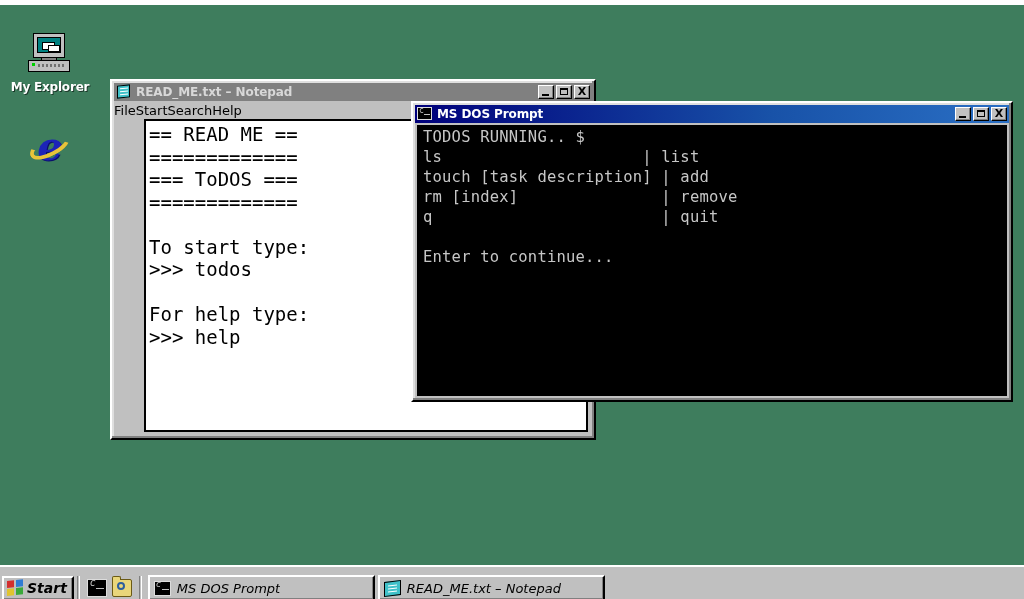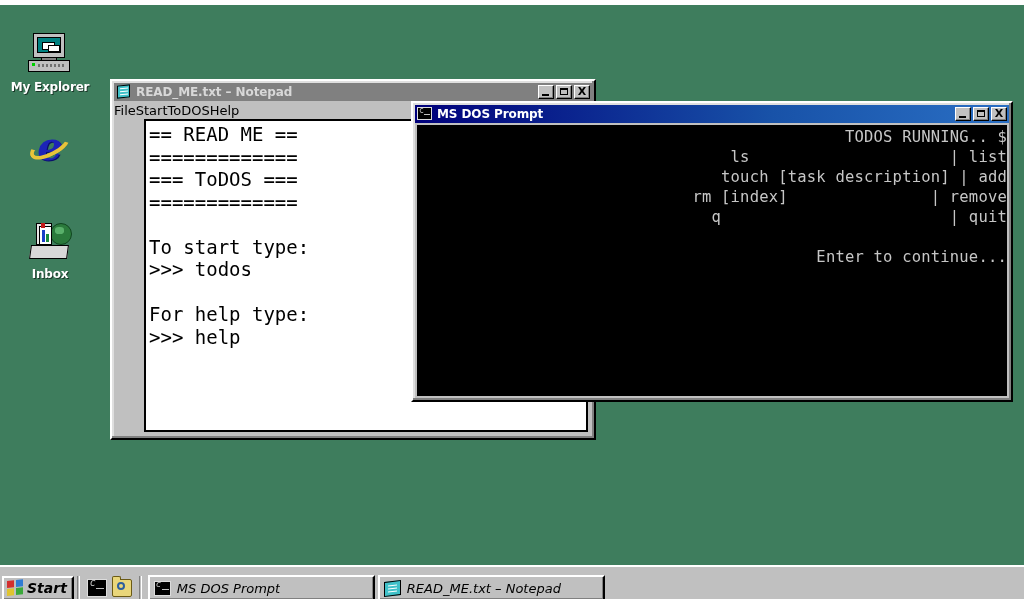--- a/index.html
+++ b/index.html
@@ -379,21 +379,20 @@
     height: 301px;
   }
   #dos-body {
     position: absolute;
     left: 4px;
     top: 22px;
     right: 4px;
     bottom: 4px;
     background: #000000;
     overflow: hidden;
-    text-align: right;
   }
   #dos-text {
     margin: 0;
     padding: 2px 0 0 6px;
     font-family: "DejaVu Sans Mono", monospace;
     font-size: 15.5px;
     line-height: 20px;
     color: #c6c6c6;
     white-space: pre;
     letter-spacing: 0.2px;
@@ -621,32 +620,20 @@
       <span class="lbl">My Explorer</span>
     </div>
 
     <div class="desk-icon" style="left:2px; top:117px;">
       <span class="glyph">
         <span class="ie-e">e</span>
         <span class="ie-ring"></span>
       </span>
     </div>
 
-    <div class="desk-icon" style="left:2px; top:212px;">
-      <span class="glyph">
-        <span class="ib-globe"></span>
-        <span class="ib-paper" style="left:10px; top:6px; width:16px; height:22px; background:#e8e8e8;"></span>
-        <span class="ib-paper" style="left:13px; top:9px; width:13px; height:19px;"></span>
-        <span style="position:absolute; left:16px; top:13px; width:3px; height:12px; background:#1a3ec8;"></span>
-        <span style="position:absolute; left:20px; top:17px; width:3px; height:8px; background:#1a8a3e;"></span>
-        <span style="position:absolute; left:15px; top:6px; width:4px; height:5px; background:#c31818;"></span>
-        <span class="ib-tray"></span>
-      </span>
-      <span class="lbl">Inbox</span>
-    </div>
 
     <div class="win" id="notepad">
 
       <div class="titlebar inactive">
         <span class="tb-icon">
             <span class="npicon"></span>
           </span>
         <span class="tb-title">READ_ME.txt – Notepad</span>
         <span class="tb-btns">
           <span class="tb-btn">
@@ -657,21 +644,21 @@
             </span>
           <span class="tb-btn">
               <span class="mark-close">X</span>
             </span>
         </span>
       </div>
 
       <div id="np-menubar">
         <span class="mi">File</span>
         <span class="mi">Start</span>
-        <span class="mi">ToDOS</span>
+        <span class="mi">Search</span>
         <span class="mi">Help</span>
       </div>
 
       <div id="np-body">
         <pre id="np-text">== READ ME ==
 =============
 === ToDOS ===
 =============
 
 To start type:

